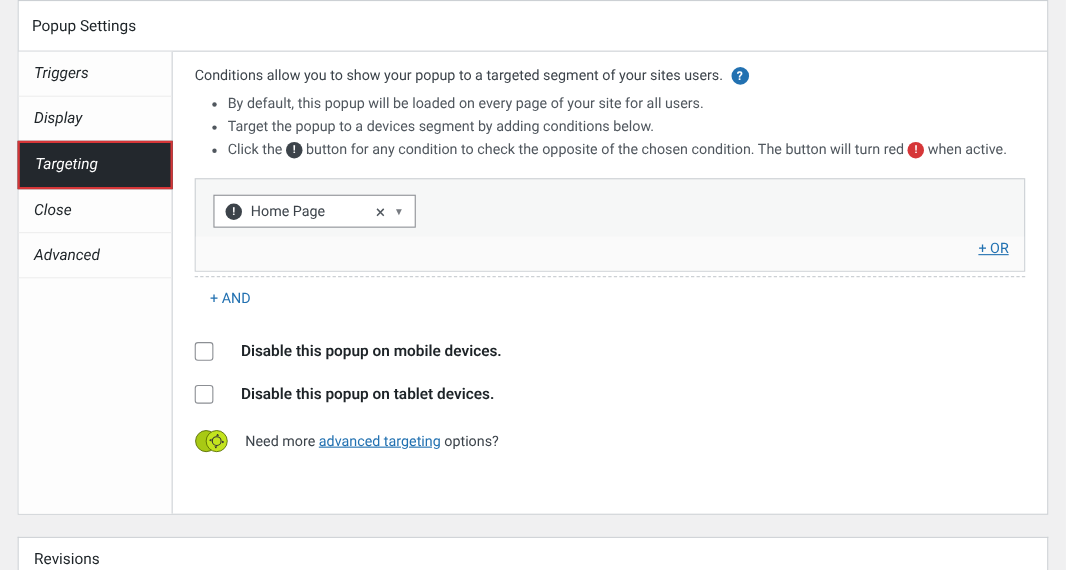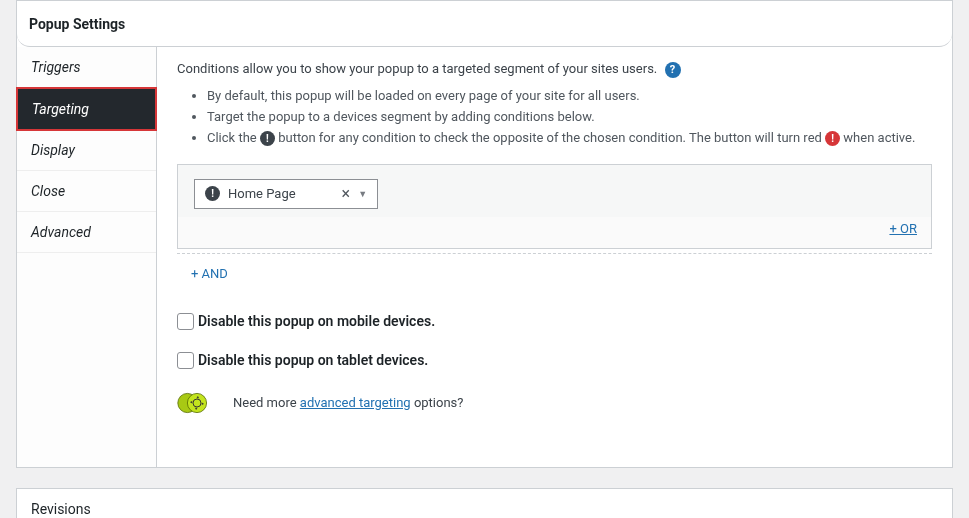--- a/index.html
+++ b/index.html
@@ -1,61 +1,61 @@
 <!DOCTYPE html>
 <html><head>
   <meta charset="utf-8">
   <style>
     * { box-sizing: border-box; margin: 0; padding: 0; font-family: -apple-system, BlinkMacSystemFont, "Segoe UI", Roboto, sans-serif; }
     body { background: #f0f0f1; font-size: 13px; color: #3c434a; }
     .panel { background: #fff; margin: 0 16px 20px 16px; border: 1px solid #ccd0d4; }
-    .panel-header { display: flex; align-items: center; height: 46px; padding: 0 12px; border-bottom: 1px solid #ccd0d4; font-size: 14px; font-weight: 700; color: #1d2327; border-radius: 13px; }
+    .panel-header { display: flex; align-items: center; height: 46px; padding: 0 12px; border-bottom: 1px solid #ccd0d4; font-size: 14px; font-weight: 400; color: #1d2327; }
     .panel-body { display: flex; min-height: 420px; }
     .tabs { width: 140px; border-right: 1px solid #ccd0d4; background: #fdfdfd; }
     .tab { display: block; padding: 12px 14px; font-size: 14px; color: #1d2327; cursor: pointer; border-bottom: 1px solid #eee; font-style: italic; }
     .tab.active { background: #23282d; color: #fff; border-left: 2px solid #d63638; border-right: 2px solid #d63638; border-top: 2px solid #d63638; border-bottom: 2px solid #d63638; margin: -1px; position: relative; z-index: 1; }
     .content { flex: 1; padding: 14px 20px 24px 20px; }
     .intro { font-size: 13px; color: #3c434a; margin-bottom: 10px; }
     .help-icon { display: inline-flex; align-items: center; justify-content: center; width: 16px; height: 16px; border-radius: 50%; background: #2271b1; color: #fff; font-size: 11px; font-weight: 700; vertical-align: middle; margin-left: 4px; }
     ul.bullets { list-style: disc; padding-left: 30px; margin: 6px 0 18px 0; }
     ul.bullets li { margin: 6px 0; font-size: 13px; color: #50575e; }
     .circ-icon { display: inline-flex; align-items: center; justify-content: center; width: 15px; height: 15px; border-radius: 50%; background: #3c434a; color: #fff; font-size: 10px; font-weight: 700; vertical-align: middle; font-style: normal; }
     .circ-icon.red { background: #d63638; }
     .cond-panel { border: 1px solid #ccd0d4; background: #f6f7f7; }
     .cond-row { padding: 14px 16px 8px 16px; display: flex; align-items: center; gap: 12px; }
     .cond-chip { display: inline-flex; align-items: center; background: #fff; border: 1px solid #8c8f94; padding: 4px 4px 4px 10px; height: 30px; }
     .cond-chip .not-icon { margin-right: 8px; }
     .cond-chip .label { padding-right: 40px; color: #3c434a; text-align: right; }
     .cond-chip .remove { font-size: 16px; color: #50575e; padding: 0 6px; cursor: pointer; }
     .cond-chip .caret { color: #787c82; font-size: 9px; padding: 0 6px 0 2px; }
     .or-row { text-align: right; padding: 4px 14px 12px 14px; color: #2271b1; font-size: 13px; cursor: pointer; background: #fafafa; text-decoration: underline; }
     .and-row { padding: 12px 14px; color: #2271b1; font-size: 13px; cursor: pointer; border-top: 1px dashed #ccd0d4; margin-top: 4px; margin-bottom: 20px; }
-    .check-row { display: flex; align-items: center; gap: 4px; margin: 0 0 22px 0; }
+    .check-row { display: flex; align-items: center; gap: 25px; margin: 0 0 22px 0; }
     .cb { width: 17px; height: 17px; border: 1px solid #8c8f94; border-radius: 3px; background: #fff; cursor: pointer; }
     .check-row label { font-size: 14px; font-weight: 600; color: #1d2327; cursor: pointer; }
-    .footer-promo { display: flex; align-items: center; gap: 24px; margin-top: 6px; }
+    .footer-promo { display: flex; align-items: center; gap: 14px; margin-top: 6px; }
     .gear-badge { width: 32px; height: 24px; }
     .footer-promo span { font-size: 13px; color: #3c434a; }
     .footer-promo a { color: #2271b1; text-decoration: underline; }
     .revisions { background: #fff; margin: 0 16px; border: 1px solid #ccd0d4; border-bottom: none; }
     .revisions .hdr { padding: 12px 14px; font-size: 14px; font-weight: 400; color: #1d2327; }
   </style>
 </head>
 <body>
 
 <div class="panel">
   <div class="panel-header">
     <span>Popup Settings</span>
   </div>
   <div class="panel-body">
 
     <div class="tabs">
       <div class="tab">Triggers</div>
+      <div class="tab">Display</div>
       <div class="tab active">Targeting</div>
-      <div class="tab">Display</div>
       <div class="tab">Close</div>
       <div class="tab">Advanced</div>
     </div>
 
     <div class="content">
 
       <p class="intro">
         <span>Conditions allow you to show your popup to a targeted segment of your sites users.</span>
         <span class="help-icon">?</span>
       </p>

